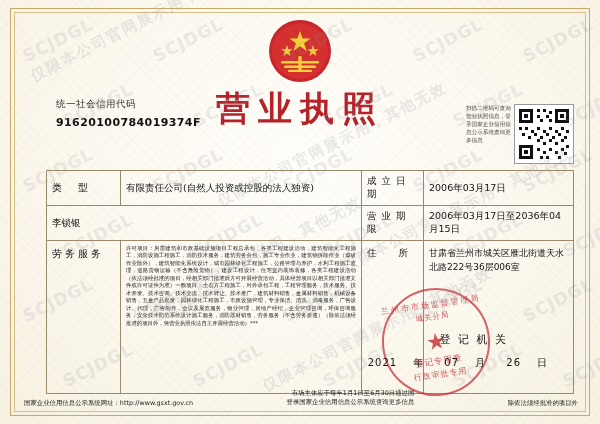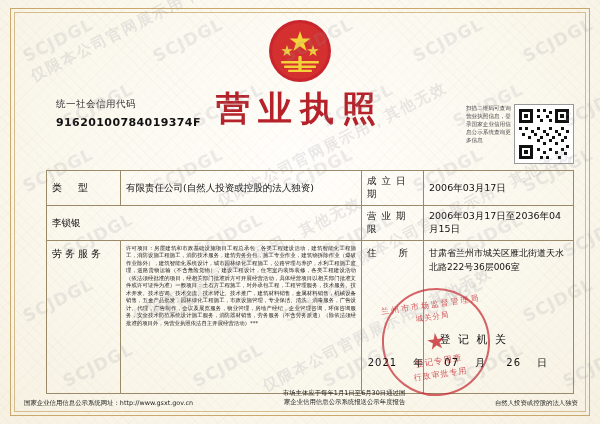--- a/index.html
+++ b/index.html
@@ -301,23 +301,23 @@
   <div class="date-line">
     <b>2021</b><b>年</b>
     <b>07</b><b>月</b>
     <b>26</b><b>日</b>
   </div>
 
   <div class="footer">
     <div class="left">国家企业信用信息公示系统网址：http://www.gsxt.gov.cn</div>
     <div class="center">
       <div>市场主体应于每年1月1日至6月30日通过国</div>
-      <div>家企业信用信息公示系统报送公示年度报告</div>
-    </div>
-    <div class="right">自然人投资或控股的法人独资</div>
+      <div>登录国家企业信用信息公示系统查询更多信息</div>
+    </div>
+    <div class="right">除依法须经批准的项目外</div>
   </div>
 
   <div class="wm-layer">
       <div class="wm" style="left: 20px; top: 30px;">SCJDGL</div>
       <div class="wm" style="left: 150px; top: 30px;">SCJDGL</div>
       <div class="wm" style="left: 280px; top: 30px;">SCJDGL</div>
       <div class="wm" style="left: 410px; top: 30px;">SCJDGL</div>
       <div class="wm" style="left: 520px; top: 30px;">SCJDGL</div>
       <div class="wm" style="left: 60px; top: 95px;">SCJDGL</div>
       <div class="wm" style="left: 190px; top: 95px;">SCJDGL</div>

